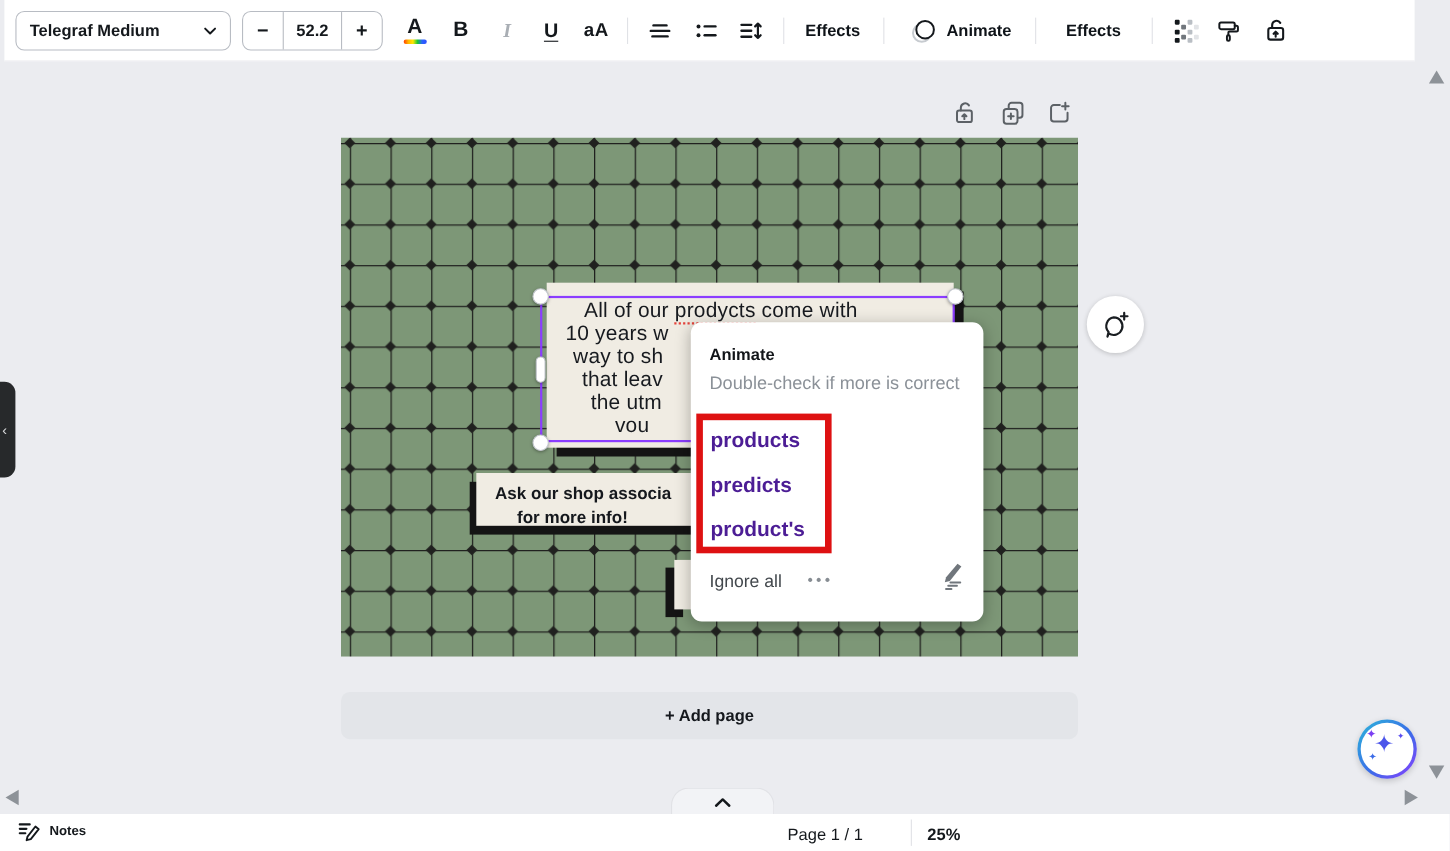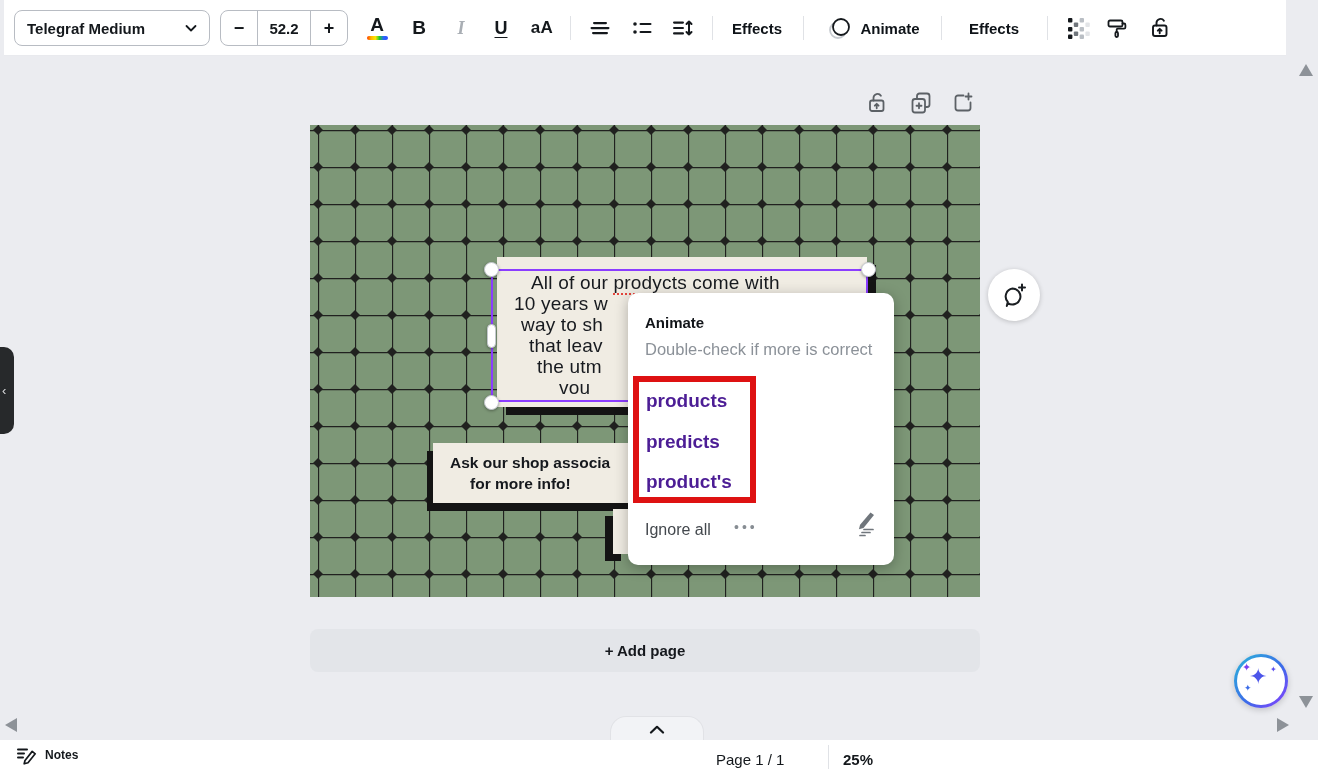--- a/index.html
+++ b/index.html
@@ -31,21 +31,21 @@
   #roller-btn { left:1096px; width:36px; }
   #lock-btn { left:1138px; width:36px; }
 
   
   #canvas { position:absolute; left:310px; top:125px; width:670px; height:472px; z-index:1; overflow:visible; }
   #grid-svg { position:absolute; left:0; top:0; }
   .cream-box { position:absolute; background:#f0ece3; }
   #title-box { left:101px; top:36px; width:364px; height:77px; box-shadow:8px 8px 0 #141414; display:flex; align-items:center; justify-content:center; }
   #title-box .t { font-family:"DejaVu Serif", serif; font-weight:800; font-size:41px; letter-spacing:-0.5px; color:#131313; }
   #body-box { left:187px; top:132px; width:370px; height:150px; box-shadow:9px 8px 0 #141414; }
-  #note-box { left:123px; top:318px; width:240px; height:60px; box-shadow:-6px 8px 0 #141414; }
+  #note-box { left:123px; top:305px; width:240px; height:48px; box-shadow:-6px 8px 0 #141414; }
   #frag-box { left:303px; top:384px; width:16px; height:45px; box-shadow:-8px 7px 0 #141414; }
   #selection { position:absolute; left:181px; top:144px; width:377px; height:133px; border:2.5px solid #8b3dff; }
   .handle { position:absolute; background:#fff; border:1px solid #c3c7cd; box-shadow:0 1px 3px rgba(0,0,0,.35); z-index:5; }
   .handle.dot { width:15px; height:15px; border-radius:50%; }
   .handle.pill { width:9px; height:24px; border-radius:5px; }
   .body-line { position:absolute; font-size:19px; font-weight:500; color:#171a1f; letter-spacing:0.2px; white-space:nowrap; }
   .miss { border-bottom:2.5px dotted #e5443c; }
   .note-line { position:absolute; font-size:15.5px; font-weight:600; color:#15181d; white-space:nowrap; }
 
   

